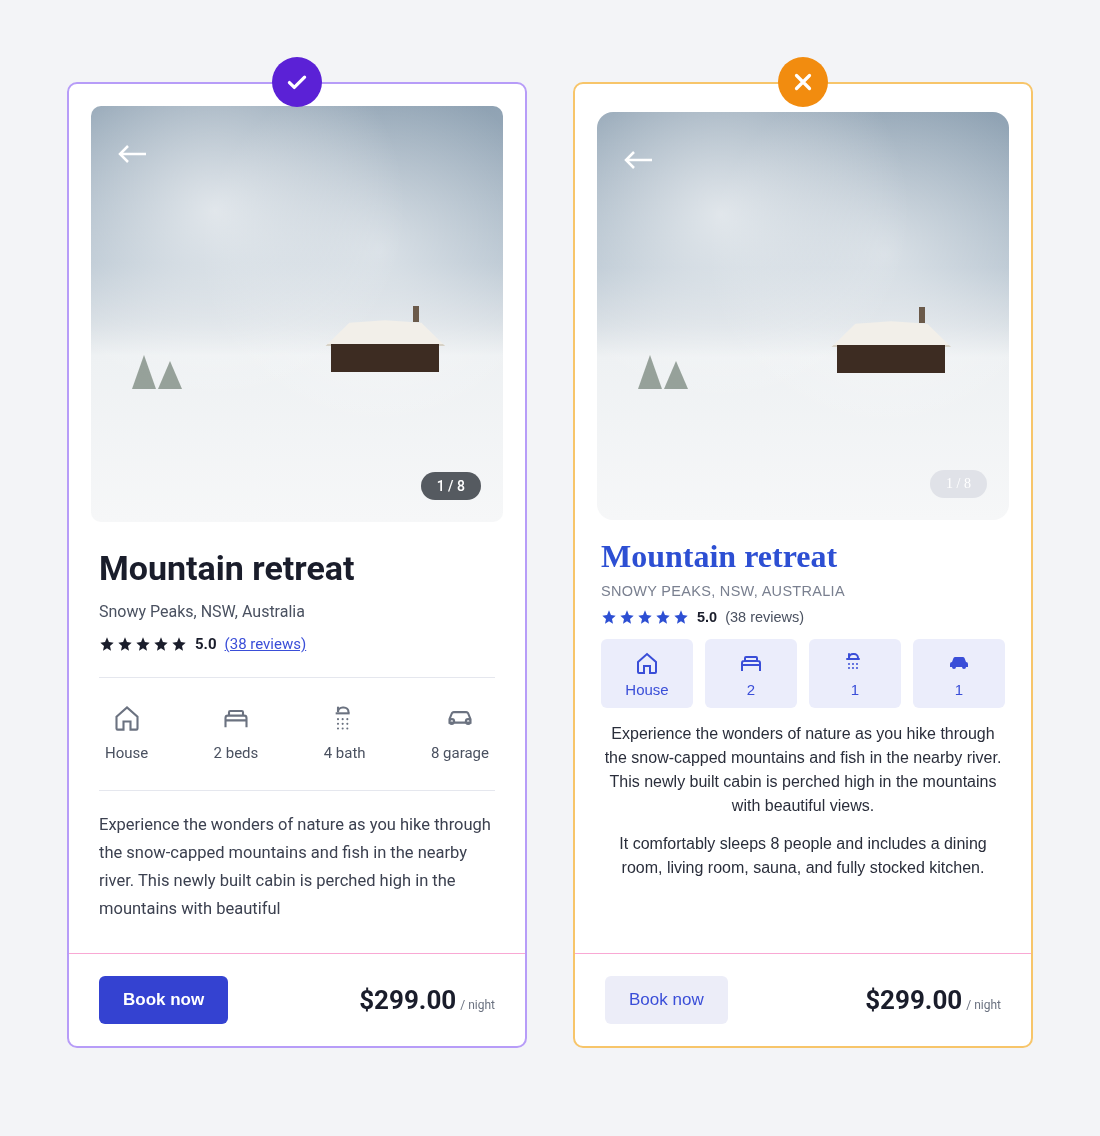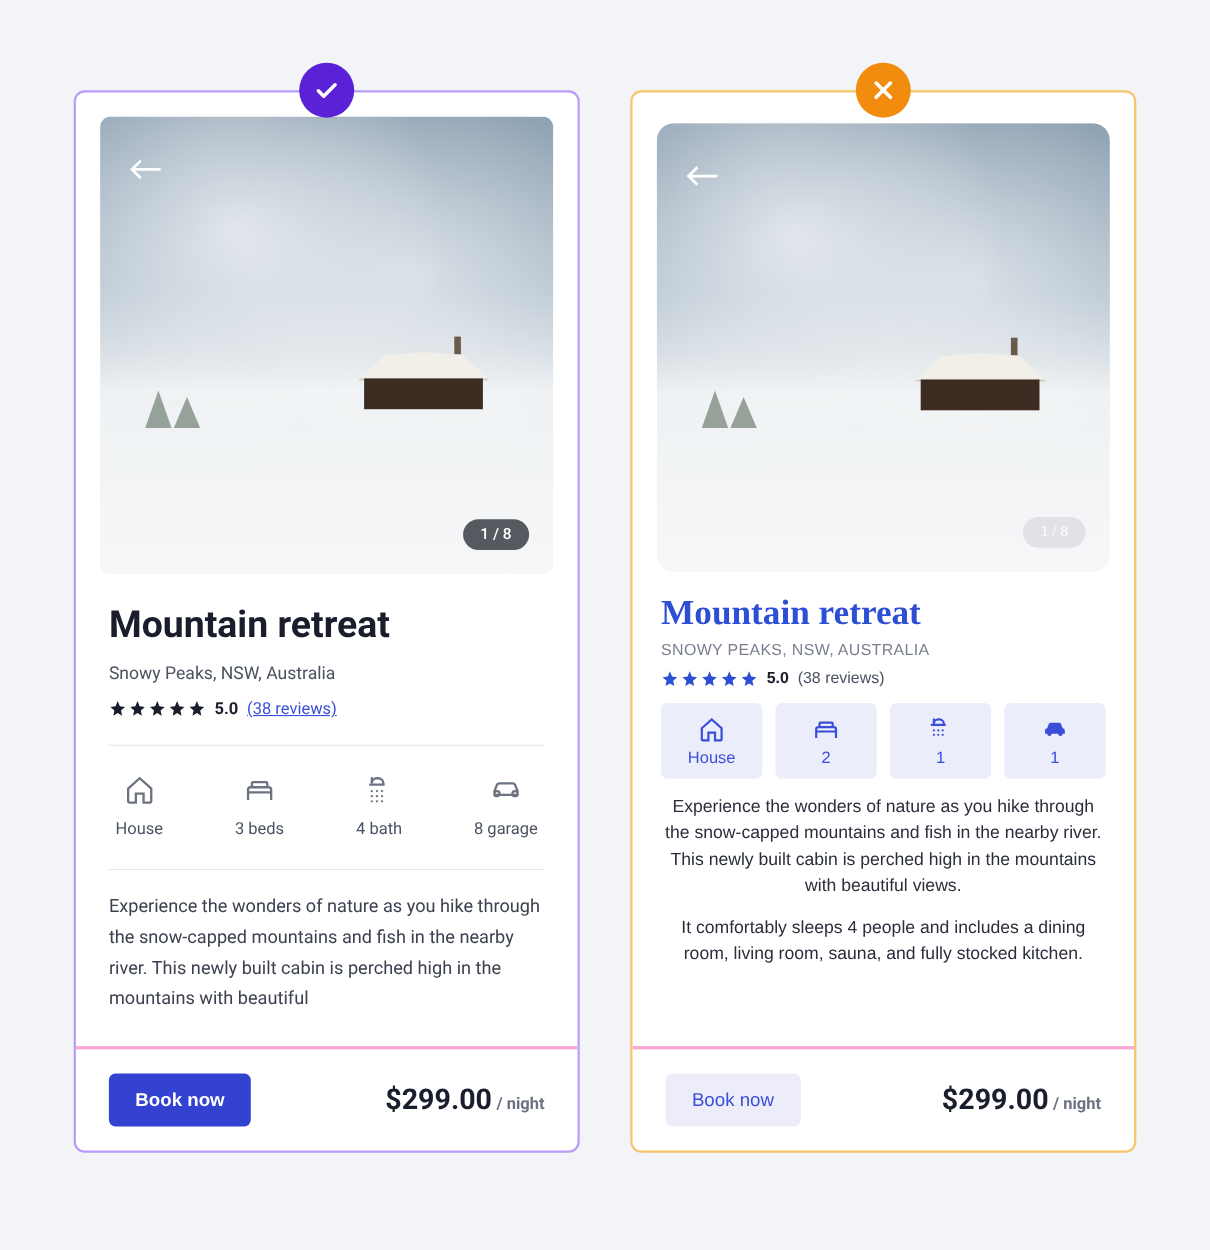--- a/index.html
+++ b/index.html
@@ -126,33 +126,33 @@
 
   .divider { border:none; border-top:1px solid #e5e7ee; margin: 4px 0 20px 0; }
 
   .features { display:flex; justify-content:space-between; padding: 6px 6px 24px 6px; }
   .feat { display:flex; flex-direction:column; align-items:center; gap:12px; color:#4a5160; font-size:15px; }
   .feat svg { width:30px; height:28px; stroke:#6b7280; fill:none; stroke-width:1.8; }
 
   .desc { font-size:16.5px; line-height:1.7; color:#3c4150; }
 
   .book-bar {
-    border-top:3px solid #f9a8d4;
+    border-top:1px solid #f9a8d4;
     padding: 22px 30px;
     display:flex; align-items:center; justify-content:space-between;
     margin-top:auto;
   }
   .book-btn {
     padding: 14px 24px; border-radius:6px; font-size:17px; font-weight:600;
     border:none; cursor:pointer;
   }
   .book-btn.primary { background:#3442d1; color:#fff; }
   .book-btn.ghost { background:#ecedf8; color:#3a4ed8; font-weight:500; }
   .price { font-size:26px; font-weight:700; color:#1a1d2b; }
-  .price .unit { font-size:15px; font-weight:700; color:#6b7280; margin-left:4px; }
+  .price .unit { font-size:12px; font-weight:400; color:#6b7280; margin-left:4px; }
 
   
   .bcontent { padding: 18px 26px 0 26px; flex:1; display:flex; flex-direction:column; }
   .b-title { font-family: Georgia, "Times New Roman", serif; font-size:32px; font-weight:700; color:#2d4fd3; margin-bottom:8px; }
   .b-loc { font-family: "Gill Sans", "Trebuchet MS", sans-serif; font-size:14.5px; letter-spacing:0.3px; color:#7a8090; margin-bottom:10px; text-transform:uppercase; }
   .b-rating { display:flex; align-items:center; gap:8px; font-size:14.5px; margin-bottom:14px; color:#4a5160; font-family:"Gill Sans","Trebuchet MS",sans-serif; }
   .b-rating .score { font-weight:700; color:#1a1d2b; }
 
   .chips { display:flex; gap:12px; margin-bottom:14px; }
   .chip {
@@ -226,21 +226,21 @@
         <div class="feat">
           <svg viewBox="0 0 24 24">
               <path d="M3 11l9-8 9 8v10a1 1 0 0 1-1 1h-5v-7h-6v7H4a1 1 0 0 1-1-1z"></path>
             </svg>
           <span>House</span>
         </div>
         <div class="feat">
           <svg viewBox="0 0 24 24">
               <path d="M3 18v-6a2 2 0 0 1 2-2h14a2 2 0 0 1 2 2v6M3 18v2M21 18v2M3 14h18M6 10V7a1 1 0 0 1 1-1h10a1 1 0 0 1 1 1v3"></path>
             </svg>
-          <span>3 beds</span>
+          <span>2 beds</span>
         </div>
         <div class="feat">
           <svg viewBox="0 0 24 24">
               <path d="M6 3v4a4 4 0 0 1 4-4h1a4 4 0 0 1 4 4M6 13v0M10 13v0M14 13v0M6 17v0M10 17v0M14 17v0M6 21v0M10 21v0M14 21v0" stroke-linecap="round"></path>
               <path d="M4 8h12"></path>
             </svg>
           <span>4 bath</span>
         </div>
         <div class="feat">
           <svg viewBox="0 0 24 24">
@@ -332,21 +332,21 @@
         </div>
         <div class="chip car">
           <svg viewBox="0 0 24 24">
               <path d="M5 11l1.5-4A2 2 0 0 1 8.4 6h7.2a2 2 0 0 1 1.9 1l1.5 4H5zm-2 2a2 2 0 0 1 2-2h14a2 2 0 0 1 2 2v3h-2a2 2 0 1 1-4 0H9a2 2 0 1 1-4 0H3v-3z"></path>
             </svg>
           <span>1</span>
         </div>
       </div>
 
       <p class="bdesc">Experience the wonders of nature as you hike through the snow-capped mountains and fish in the nearby river. This newly built cabin is perched high in the mountains with beautiful views.</p>
-      <p class="bdesc">It comfortably sleeps 4 people and includes a dining room, living room, sauna, and fully stocked kitchen.</p>
+      <p class="bdesc">It comfortably sleeps 8 people and includes a dining room, living room, sauna, and fully stocked kitchen.</p>
     </div>
 
     <div class="book-bar">
       <button class="book-btn ghost">Book now</button>
       <div class="price">
         <span>$299.00</span><span class="unit">/ night</span>
       </div>
     </div>
   </div>
 </div>

